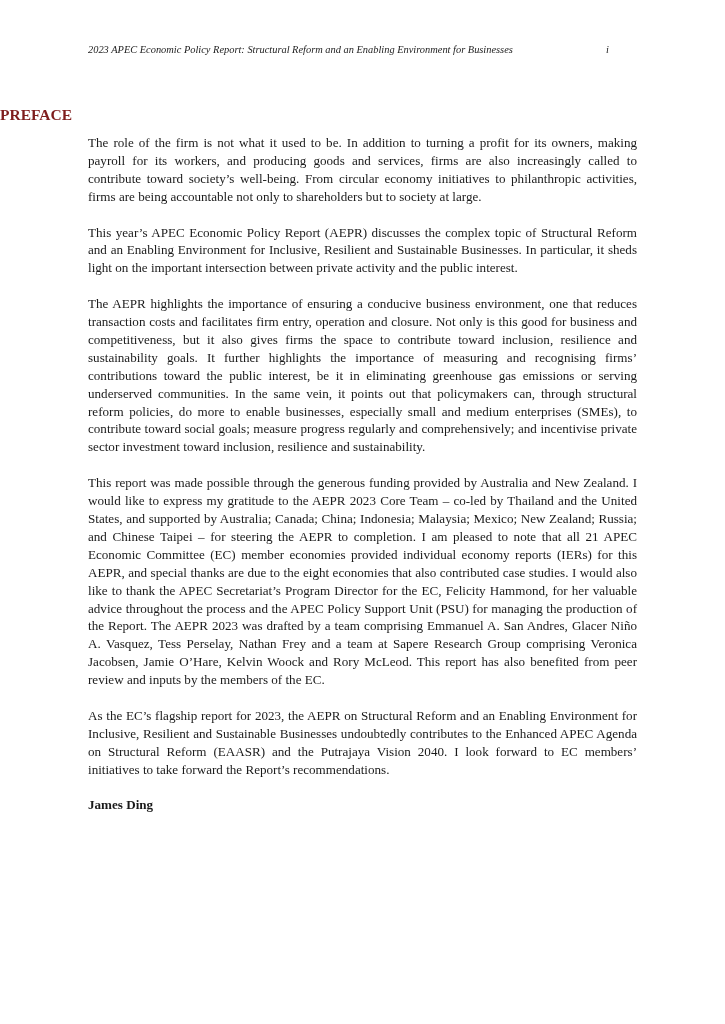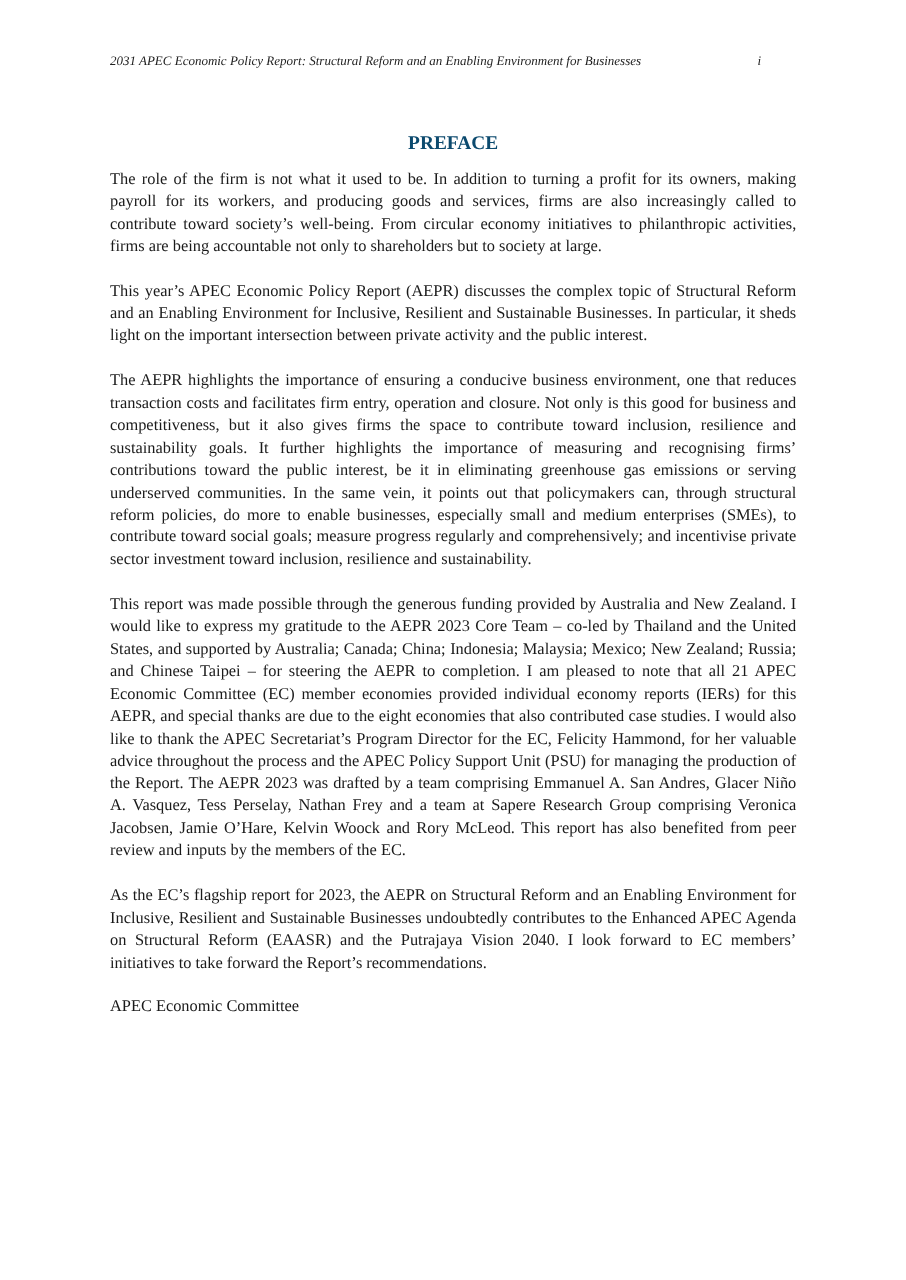--- a/index.html
+++ b/index.html
@@ -29,25 +29,24 @@
   .running-header .page-num {
     position: absolute;
     left: 518px;
     top: 0;
   }
   .title {
     position: absolute;
     top: 106px;
     left: 0;
     width: 725px;
-    text-align: center;
     font-weight: bold;
     font-size: 15.5px;
     line-height: 18px;
-    color: #0c4a6e;
+    color: #7f1d1d;
   }
   .content {
     position: absolute;
     top: 134px;
     left: 88px;
     width: 549px;
     font-size: 13.1px;
     line-height: 17.9px;
   }
   .content p {
@@ -61,29 +60,29 @@
     line-height: 17.9px;
   }
   .signature .name {
     font-weight: bold;
   }
 </style>
 </head>
 <body>
 
 <div class="running-header">
-  <span>2031 APEC Economic Policy Report: Structural Reform and an Enabling Environment for Businesses</span>
+  <span>2023 APEC Economic Policy Report: Structural Reform and an Enabling Environment for Businesses</span>
   <span class="page-num">i</span>
 </div>
 
 <div class="title">PREFACE</div>
 
 <div class="content">
   <p>The role of the firm is not what it used to be. In addition to turning a profit for its owners, making payroll for its workers, and producing goods and services, firms are also increasingly called to contribute toward society’s well-being. From circular economy initiatives to philanthropic activities, firms are being accountable not only to shareholders but to society at large.</p>
   <p>This year’s APEC Economic Policy Report (AEPR) discusses the complex topic of Structural Reform and an Enabling Environment for Inclusive, Resilient and Sustainable Businesses. In particular, it sheds light on the important intersection between private activity and the public interest.</p>
   <p>The AEPR highlights the importance of ensuring a conducive business environment, one that reduces transaction costs and facilitates firm entry, operation and closure. Not only is this good for business and competitiveness, but it also gives firms the space to contribute toward inclusion, resilience and sustainability goals. It further highlights the importance of measuring and recognising firms’ contributions toward the public interest, be it in eliminating greenhouse gas emissions or serving underserved communities. In the same vein, it points out that policymakers can, through structural reform policies, do more to enable businesses, especially small and medium enterprises (SMEs), to contribute toward social goals; measure progress regularly and comprehensively; and incentivise private sector investment toward inclusion, resilience and sustainability.</p>
   <p>This report was made possible through the generous funding provided by Australia and New Zealand. I would like to express my gratitude to the AEPR 2023 Core Team – co-led by Thailand and the United States, and supported by Australia; Canada; China; Indonesia; Malaysia; Mexico; New Zealand; Russia; and Chinese Taipei – for steering the AEPR to completion. I am pleased to note that all 21 APEC Economic Committee (EC) member economies provided individual economy reports (IERs) for this AEPR, and special thanks are due to the eight economies that also contributed case studies. I would also like to thank the APEC Secretariat’s Program Director for the EC, Felicity Hammond, for her valuable advice throughout the process and the APEC Policy Support Unit (PSU) for managing the production of the Report. The AEPR 2023 was drafted by a team comprising Emmanuel A. San Andres, Glacer Niño A. Vasquez, Tess Perselay, Nathan Frey and a team at Sapere Research Group comprising Veronica Jacobsen, Jamie O’Hare, Kelvin Woock and Rory McLeod. This report has also benefited from peer review and inputs by the members of the EC.</p>
   <p>As the EC’s flagship report for 2023, the AEPR on Structural Reform and an Enabling Environment for Inclusive, Resilient and Sustainable Businesses undoubtedly contributes to the Enhanced APEC Agenda on Structural Reform (EAASR) and the Putrajaya Vision 2040. I look forward to EC members’ initiatives to take forward the Report’s recommendations.</p>
 
   <div class="signature">
-    <div>APEC Economic Committee</div>
+    <div class="name">James Ding</div>
   </div>
 </div>
 
 </body></html>

